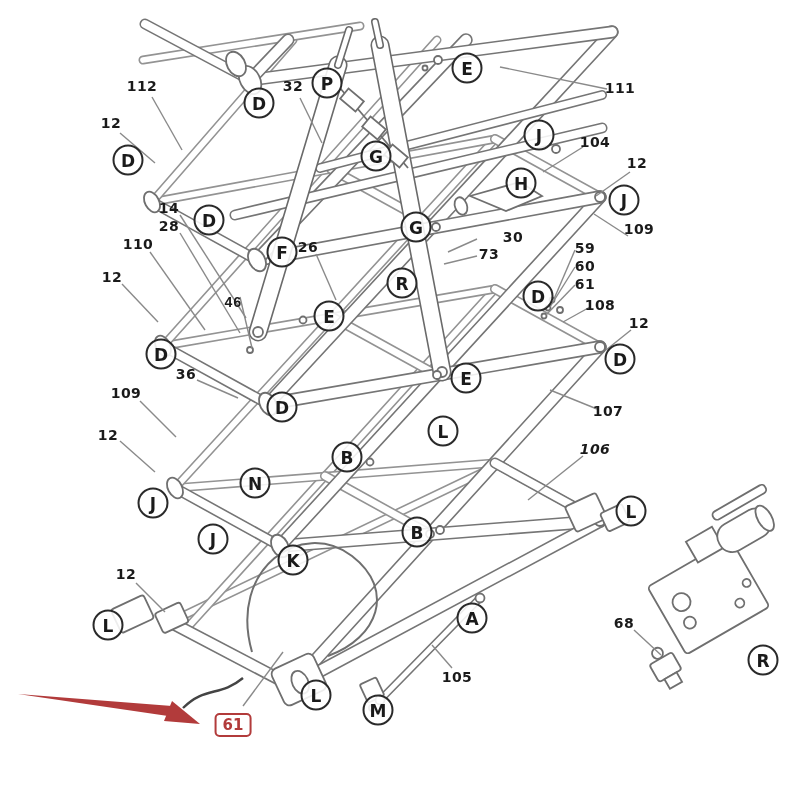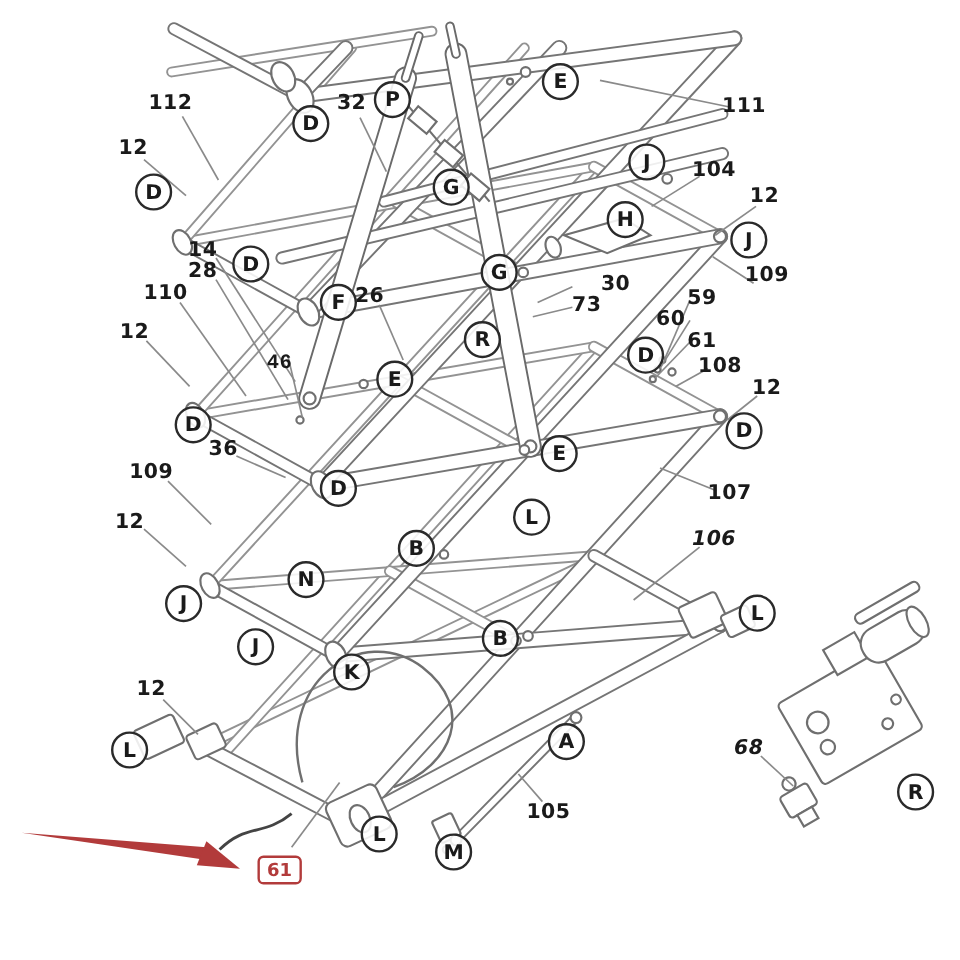--- a/index.html
+++ b/index.html
@@ -1,18 +1,18 @@
 <!DOCTYPE html>
 <html><head>
 <meta charset="utf-8">
 <style>
 html,body{margin:0;padding:0;background:#fff}
 #stage{position:relative;width:800px;height:800px;background:#fff;overflow:hidden;font-family:"DejaVu Sans",sans-serif}
 .co{position:absolute;box-sizing:border-box;width:31px;height:31px;border:2.5px solid #2a2a2a;border-radius:50%;display:flex;align-items:center;justify-content:center;font-weight:bold;font-size:17px;color:#1a1a1a;background:rgba(255,255,255,.88);transform:translate(-50%,-50%)}
-.pn{position:absolute;transform:translate(-50%,-50%);font-weight:bold;font-size:17px;color:#1a1a1a;letter-spacing:.4px;white-space:nowrap}
+.pn{position:absolute;transform:translate(-50%,-50%);font-weight:bold;font-size:14px;color:#1a1a1a;letter-spacing:.4px;white-space:nowrap}
 .hl{position:absolute;transform:translate(-50%,-50%);border:2.5px solid;border-radius:5px;padding:0 6px;font-weight:bold;font-size:15px;line-height:20px;background:#fff;white-space:nowrap}
 </style>
 </head>
 <body>
 
 <div id="stage">
   <svg id="art" width="800" height="800" viewBox="0 0 800 800">
     <g id="tubes" fill="none" stroke-linecap="round">
         <line x1="170" y1="622" x2="500" y2="464" stroke="#939393" stroke-width="9"></line>
         <line x1="170" y1="622" x2="500" y2="464" stroke="#fff" stroke-width="5.8"></line>
@@ -250,29 +250,29 @@
       <div class="pn" style="left: 595px; top: 142px;">104</div>
       <div class="pn" style="left: 637px; top: 163px;">12</div>
       <div class="pn" style="left: 169px; top: 208px;">14</div>
       <div class="pn" style="left: 169px; top: 226px;">28</div>
       <div class="pn" style="left: 639px; top: 229px;">109</div>
       <div class="pn" style="left: 138px; top: 244px;">110</div>
       <div class="pn" style="left: 308px; top: 247px;">26</div>
       <div class="pn" style="left: 489px; top: 237px; margin-left: 24px;">30</div>
       <div class="pn" style="left: 489px; top: 254px;">73</div>
       <div class="pn" style="left: 585px; top: 248px;">59</div>
-      <div class="pn" style="left: 559px; top: 266px; text-align: right;">60</div>
+      <div class="pn" style="left: 585px; top: 266px; text-align: right;">60</div>
       <div class="pn" style="left: 585px; top: 284px;">61</div>
       <div class="pn" style="left: 112px; top: 277px;">12</div>
       <div class="pn" style="left: 233px; top: 303px; font-family: Liberation Mono, monospace;">46</div>
       <div class="pn" style="left: 600px; top: 305px;">108</div>
       <div class="pn" style="left: 639px; top: 323px;">12</div>
       <div class="pn" style="left: 186px; top: 374px;">36</div>
       <div class="pn" style="left: 126px; top: 393px;">109</div>
       <div class="pn" style="left: 608px; top: 411px;">107</div>
       <div class="pn" style="left: 108px; top: 435px;">12</div>
       <div class="pn" style="left: 595px; top: 449px; font-style: italic;">106</div>
       <div class="pn" style="left: 126px; top: 574px;">12</div>
       <div class="pn" style="left: 457px; top: 677px;">105</div>
-      <div class="pn" style="left: 624px; top: 623px; font-style: italic;">68</div>
+      <div class="pn" style="left: 624px; top: 623px;">68</div>
       <div class="hl" style="left: 233px; top: 725px; border-color: rgb(178, 59, 59); color: rgb(178, 59, 59);">61</div>
     </div>
 </div>
 
 </body></html>

